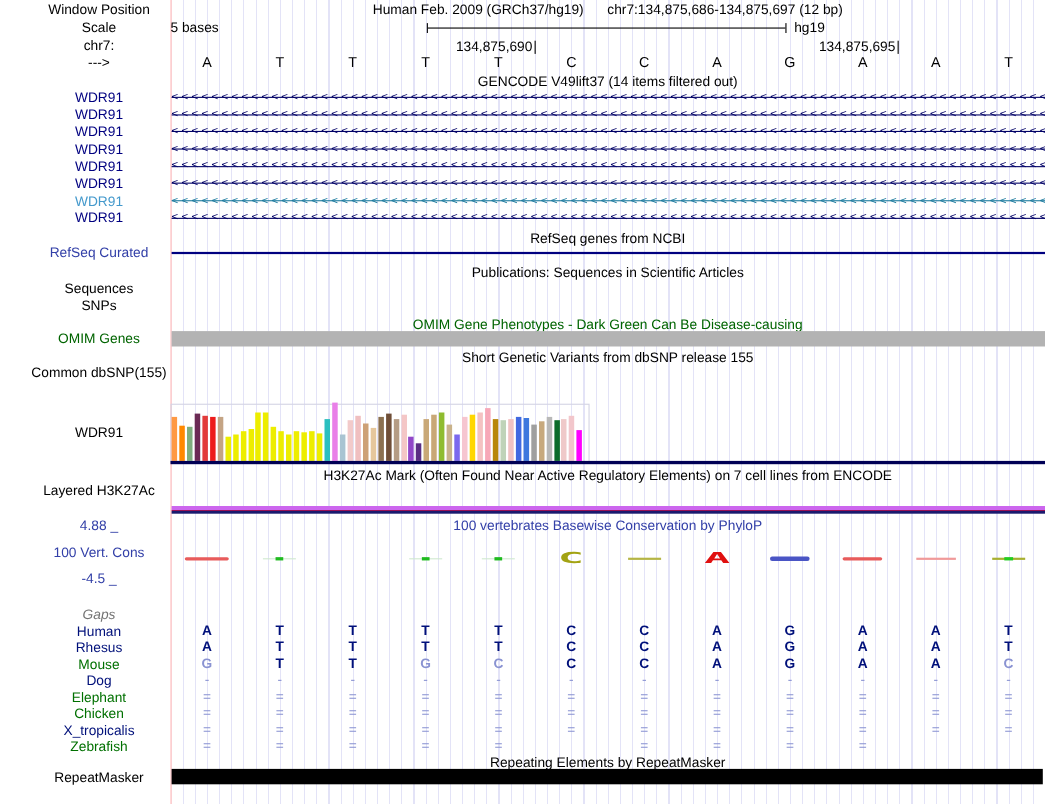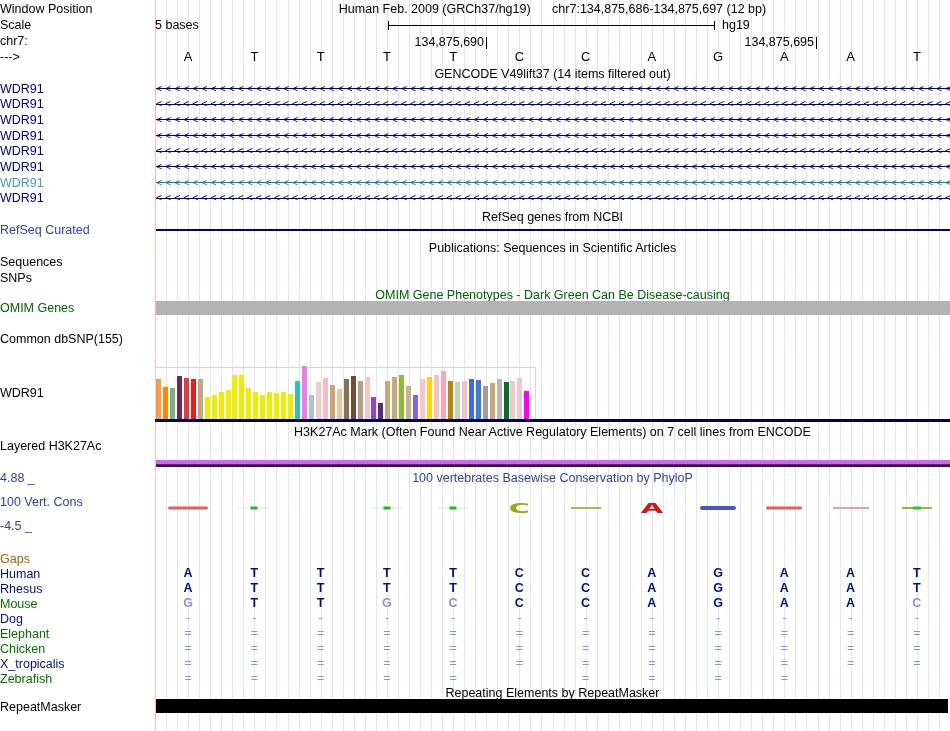--- a/index.html
+++ b/index.html
@@ -2,21 +2,21 @@
 <html><head>
 <meta charset="utf-8">
 <style>
   html,body{margin:0;padding:0;background:#fff;}
   #canvas{position:relative;width:950px;height:731px;background:#fff;overflow:hidden;
           font-family:"Liberation Sans",sans-serif;color:#000;}
   
   #trackbg{position:absolute;left:155px;top:0;width:795px;height:731px;
            border-left:1px solid #ffb6b6;
            background:repeating-linear-gradient(to right,transparent 0,transparent 10.042px,#e3e3f7 10.042px,#e3e3f7 11.042px);}
-  .sidebar-label{position:absolute;left:0;width:150px;text-align:left;font-size:12.5px;
+  .sidebar-label{position:absolute;left:15px;width:150px;text-align:center;font-size:12.5px;
                  white-space:nowrap;line-height:14px;}
   .title{position:absolute;left:155px;width:795px;text-align:center;font-size:12.5px;
          white-space:nowrap;line-height:14px;}
   .blue{color:#3340A8;}
   .green{color:#006400;}
   
   #scalebar{position:absolute;left:388px;top:21px;width:325px;height:9px;
             border-left:1px solid #000;border-right:1px solid #000;
             background:linear-gradient(#000,#000) center/100% 1.4px no-repeat;}
   .coord{position:absolute;top:35px;font-size:12.5px;white-space:nowrap;}
@@ -126,20 +126,21 @@
   <div class="hline" style="top:229px;height:2px;background:#000080"></div>
 
   <div class="title" style="top:241px">Publications: Sequences in Scientific Articles</div>
   <div class="sidebar-label" style="top:255px">Sequences</div>
   <div class="sidebar-label" style="top:271px">SNPs</div>
 
   <div class="title green" style="top:288px">OMIM Gene Phenotypes - Dark Green Can Be Disease-causing</div>
   <div class="sidebar-label green" style="top:301px">OMIM Genes</div>
   <div id="omim-bar"></div>
 
+  <div class="title" style="top:318px">Short Genetic Variants from dbSNP release 155</div>
   <div class="sidebar-label" style="top:332px">Common dbSNP(155)</div>
 
   <div class="sidebar-label" style="top:386px">WDR91</div>
   <div id="gtex-box"></div>
   <div>
       <div class="gtex-bar" style="left: 156px; top: 379px; height: 40px; background: rgb(255, 153, 68);"></div>
       <div class="gtex-bar" style="left: 162.95px; top: 387px; height: 32px; background: rgb(255, 136, 0);"></div>
       <div class="gtex-bar" style="left: 169.9px; top: 388px; height: 31px; background: rgb(127, 174, 127);"></div>
       <div class="gtex-bar" style="left: 176.85px; top: 376px; height: 43px; background: rgb(107, 42, 85);"></div>
       <div class="gtex-bar" style="left: 183.8px; top: 378px; height: 41px; background: rgb(226, 59, 59);"></div>
@@ -238,21 +239,21 @@
         <div class="pp-bar" style="width: 36px; height: 2px; background: rgb(240, 154, 154); border-radius: 0px;"></div>
       </div>
       <div class="pp-mark" style="left: 916.875px;">
         <div class="pp-bar" style="width: 30px; height: 2px; background: rgb(168, 176, 48); border-radius: 0px;"></div>
         <div class="pp-bar" style="width: 8px; height: 3px; background: rgb(34, 204, 34); border-radius: 0px;"></div>
       </div>
     </div>
 
   <div>
       <div class="mz-row" style="top: 551px;">
-        <div class="sidebar-label" style="top: 1px; color: #a16207;">Gaps</div>
+        <div class="sidebar-label" style="top: 1px; color: #737373; font-style: italic;">Gaps</div>
       </div>
       <div class="mz-row" style="top: 566px;">
         <div class="sidebar-label" style="top: 1px; color: rgb(0, 16, 122);">Human</div>
         <span class="mz-cell" style="left: 188.125px; color: rgb(0, 16, 122);">A</span>
         <span class="mz-cell" style="left: 254.375px; color: rgb(0, 16, 122);">T</span>
         <span class="mz-cell" style="left: 320.625px; color: rgb(0, 16, 122);">T</span>
         <span class="mz-cell" style="left: 386.875px; color: rgb(0, 16, 122);">T</span>
         <span class="mz-cell" style="left: 453.125px; color: rgb(0, 16, 122);">T</span>
         <span class="mz-cell" style="left: 519.375px; color: rgb(0, 16, 122);">C</span>
         <span class="mz-cell" style="left: 585.625px; color: rgb(0, 16, 122);">C</span>

